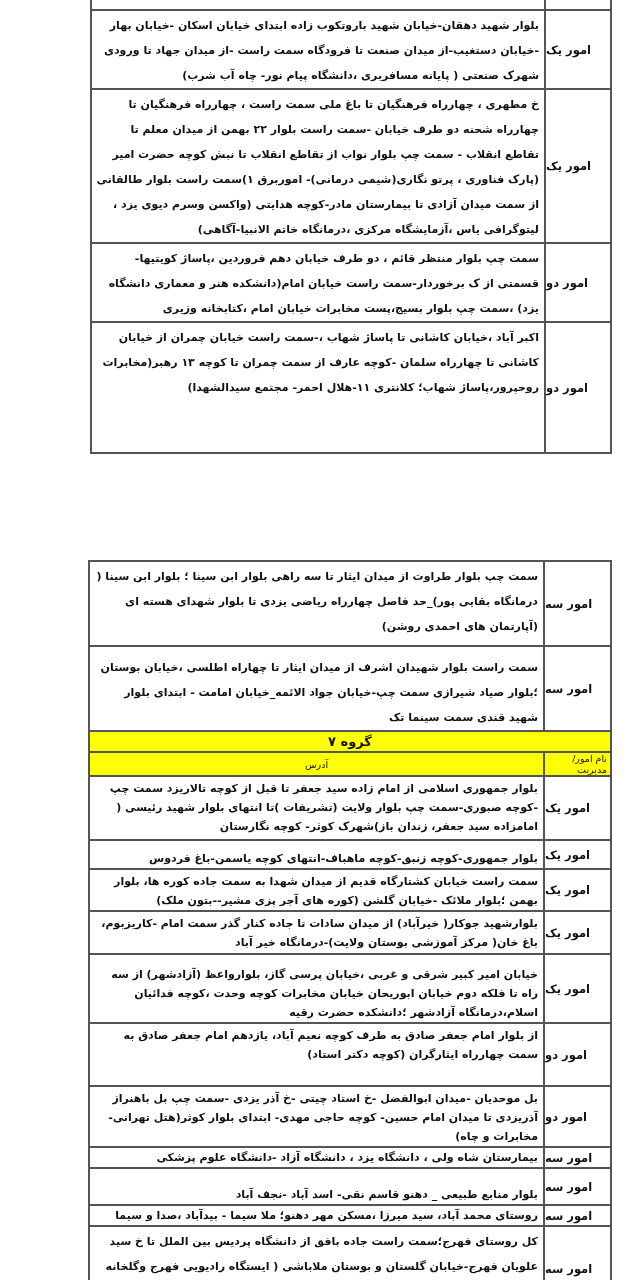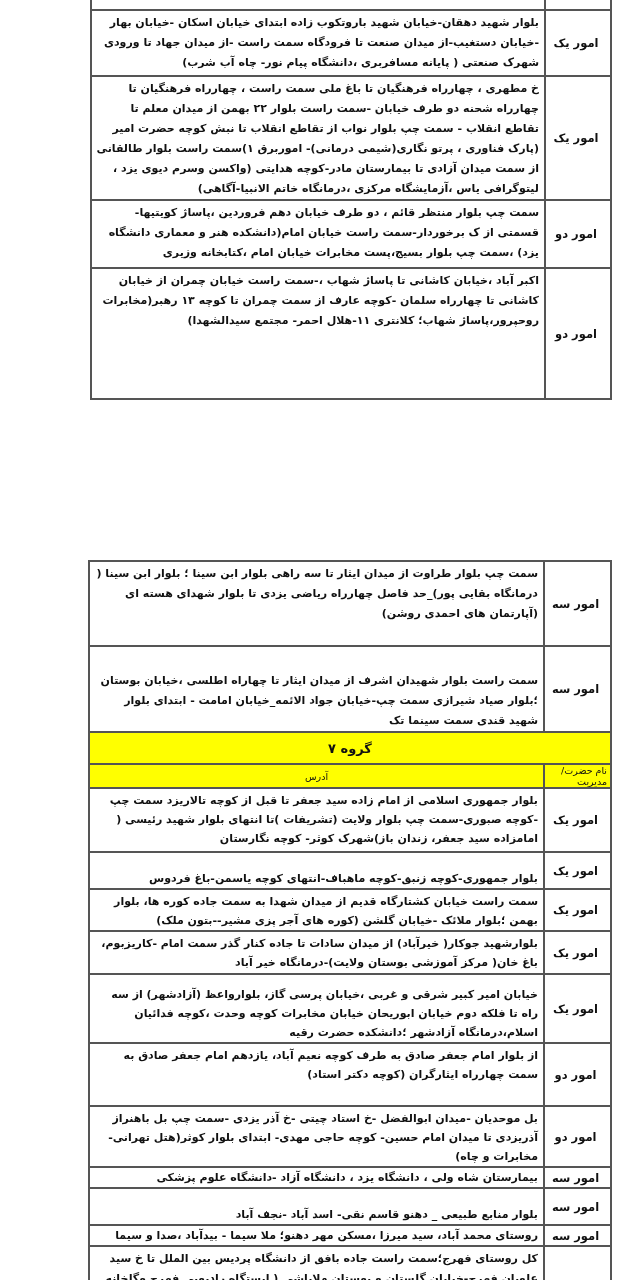--- a/index.html
+++ b/index.html
@@ -1,22 +1,22 @@
 <!DOCTYPE html>
 <html><head>
 <meta charset="utf-8">
 <style>
   html, body { margin:0; padding:0; background:#ffffff; }
   body { width:641px; height:1280px; position:relative; overflow:hidden;
          font-family:"DejaVu Sans", sans-serif; color:#111; }
   .tbl { position:absolute; border-collapse:collapse; direction:rtl; table-layout:fixed; }
   .tbl td { border:2px solid #555; vertical-align:top; padding:0; }
-  .tbl td.name { vertical-align:middle; text-align:center; font-size:11.5px; font-weight:bold;
+  .tbl td.name { vertical-align:middle; text-align:left; font-size:11.5px; font-weight:bold;
                  padding-right:4px; white-space:nowrap; color:#111; }
-  .tbl td.addr { font-size:11px; font-weight:bold; line-height:20px; padding:2px 5px 0 4px;
+  .tbl td.addr { font-size:11px; font-weight:bold; line-height:25px; padding:2px 5px 0 4px;
                  text-align:right; color:#111; }
   .tbl td.addr.tight { line-height:19px;margin-left:16px; }
   .yellow { background:#ffff00; }
   .group-title { text-align:center; font-weight:bold; font-size:13px; vertical-align:middle !important; }
   .hdr-name { font-size:9.5px !important; text-align:right; vertical-align:middle !important; padding-right:3px !important; }
   .hdr-addr { font-size:9.5px; text-align:center; vertical-align:middle !important; font-weight:normal;margin-left:20px; }
 </style>
 </head>
 <body>
 
@@ -54,36 +54,36 @@
       <col style="width:67px">
       <col style="width:455px">
     </colgroup>
   <tbody>
       <tr style="height:85px;">
     <td class="name">امور سه</td>
     <td class="addr">سمت چپ بلوار طراوت از میدان ایثار تا سه راهی بلوار ابن سینا ؛ بلوار ابن سینا ( درمانگاه بقایی پور)_حد فاصل چهارراه ریاضی یزدی تا بلوار شهدای هسته ای (آپارتمان های احمدی روشن)</td>
   </tr>
   <tr style="height:85px;">
     <td class="name">امور سه</td>
-    <td class="addr" style="padding-top:24px;">سمت راست بلوار شهیدان اشرف از میدان ایثار تا چهاراه اطلسی ،خیابان بوستان ؛بلوار صیاد شیرازی سمت چپ-خیابان جواد الائمه_خیابان امامت - ابتدای بلوار شهید قندی سمت سینما تک</td>
+    <td class="addr" style="padding-top:8px;">سمت راست بلوار شهیدان اشرف از میدان ایثار تا چهاراه اطلسی ،خیابان بوستان ؛بلوار صیاد شیرازی سمت چپ-خیابان جواد الائمه_خیابان امامت - ابتدای بلوار شهید قندی سمت سینما تک</td>
   </tr>
-  <tr style="height:32px;padding-left:20px;">
+  <tr style="height:21px;padding-left:20px;">
     <td colspan="2" class="yellow group-title">گروه ۷</td>
   </tr>
   <tr style="height:19px;">
-    <td class="yellow hdr-name">نام حضرت/مدیریت</td>
+    <td class="yellow hdr-name">نام امور/مدیریت</td>
     <td class="yellow hdr-addr">آدرس</td>
   </tr>
   <tr style="height:64px;">
     <td class="name">امور یک</td>
     <td class="addr tight">بلوار جمهوری اسلامی از امام زاده سید جعفر تا قبل از کوچه تالاریزد سمت چپ -کوچه صبوری-سمت چپ بلوار ولایت (تشریفات )تا انتهای بلوار شهید رئیسی ( امامزاده سید جعفر،  زندان باز)شهرک کوثر- کوچه نگارستان</td>
   </tr>
   <tr style="height:21px;">
     <td class="name">امور یک</td>
-    <td class="addr tight" style="padding-top:16px;">بلوار جمهوری-کوچه زنبق-کوچه ماهباف-انتهای کوچه یاسمن-باغ فردوس</td>
+    <td class="addr tight" style="padding-top:8px;">بلوار جمهوری-کوچه زنبق-کوچه ماهباف-انتهای کوچه یاسمن-باغ فردوس</td>
   </tr>
   <tr style="height:42px;">
     <td class="name">امور یک</td>
     <td class="addr tight">سمت راست خیابان کشتارگاه قدیم از میدان شهدا به سمت جاده کوره ها، بلوار بهمن ؛بلوار ملائک -خیابان گلشن (کوره های آجر پزی مشیر--بتون ملک)</td>
   </tr>
   <tr style="height:43px;">
     <td class="name">امور یک</td>
     <td class="addr tight">بلوارشهید جوکار( خیرآباد) از میدان سادات تا جاده کنار گذر سمت امام -کاریزبوم، باغ خان( مرکز آموزشی بوستان ولایت)-درمانگاه خیر آباد</td>
   </tr>
   <tr style="height:62px;">

